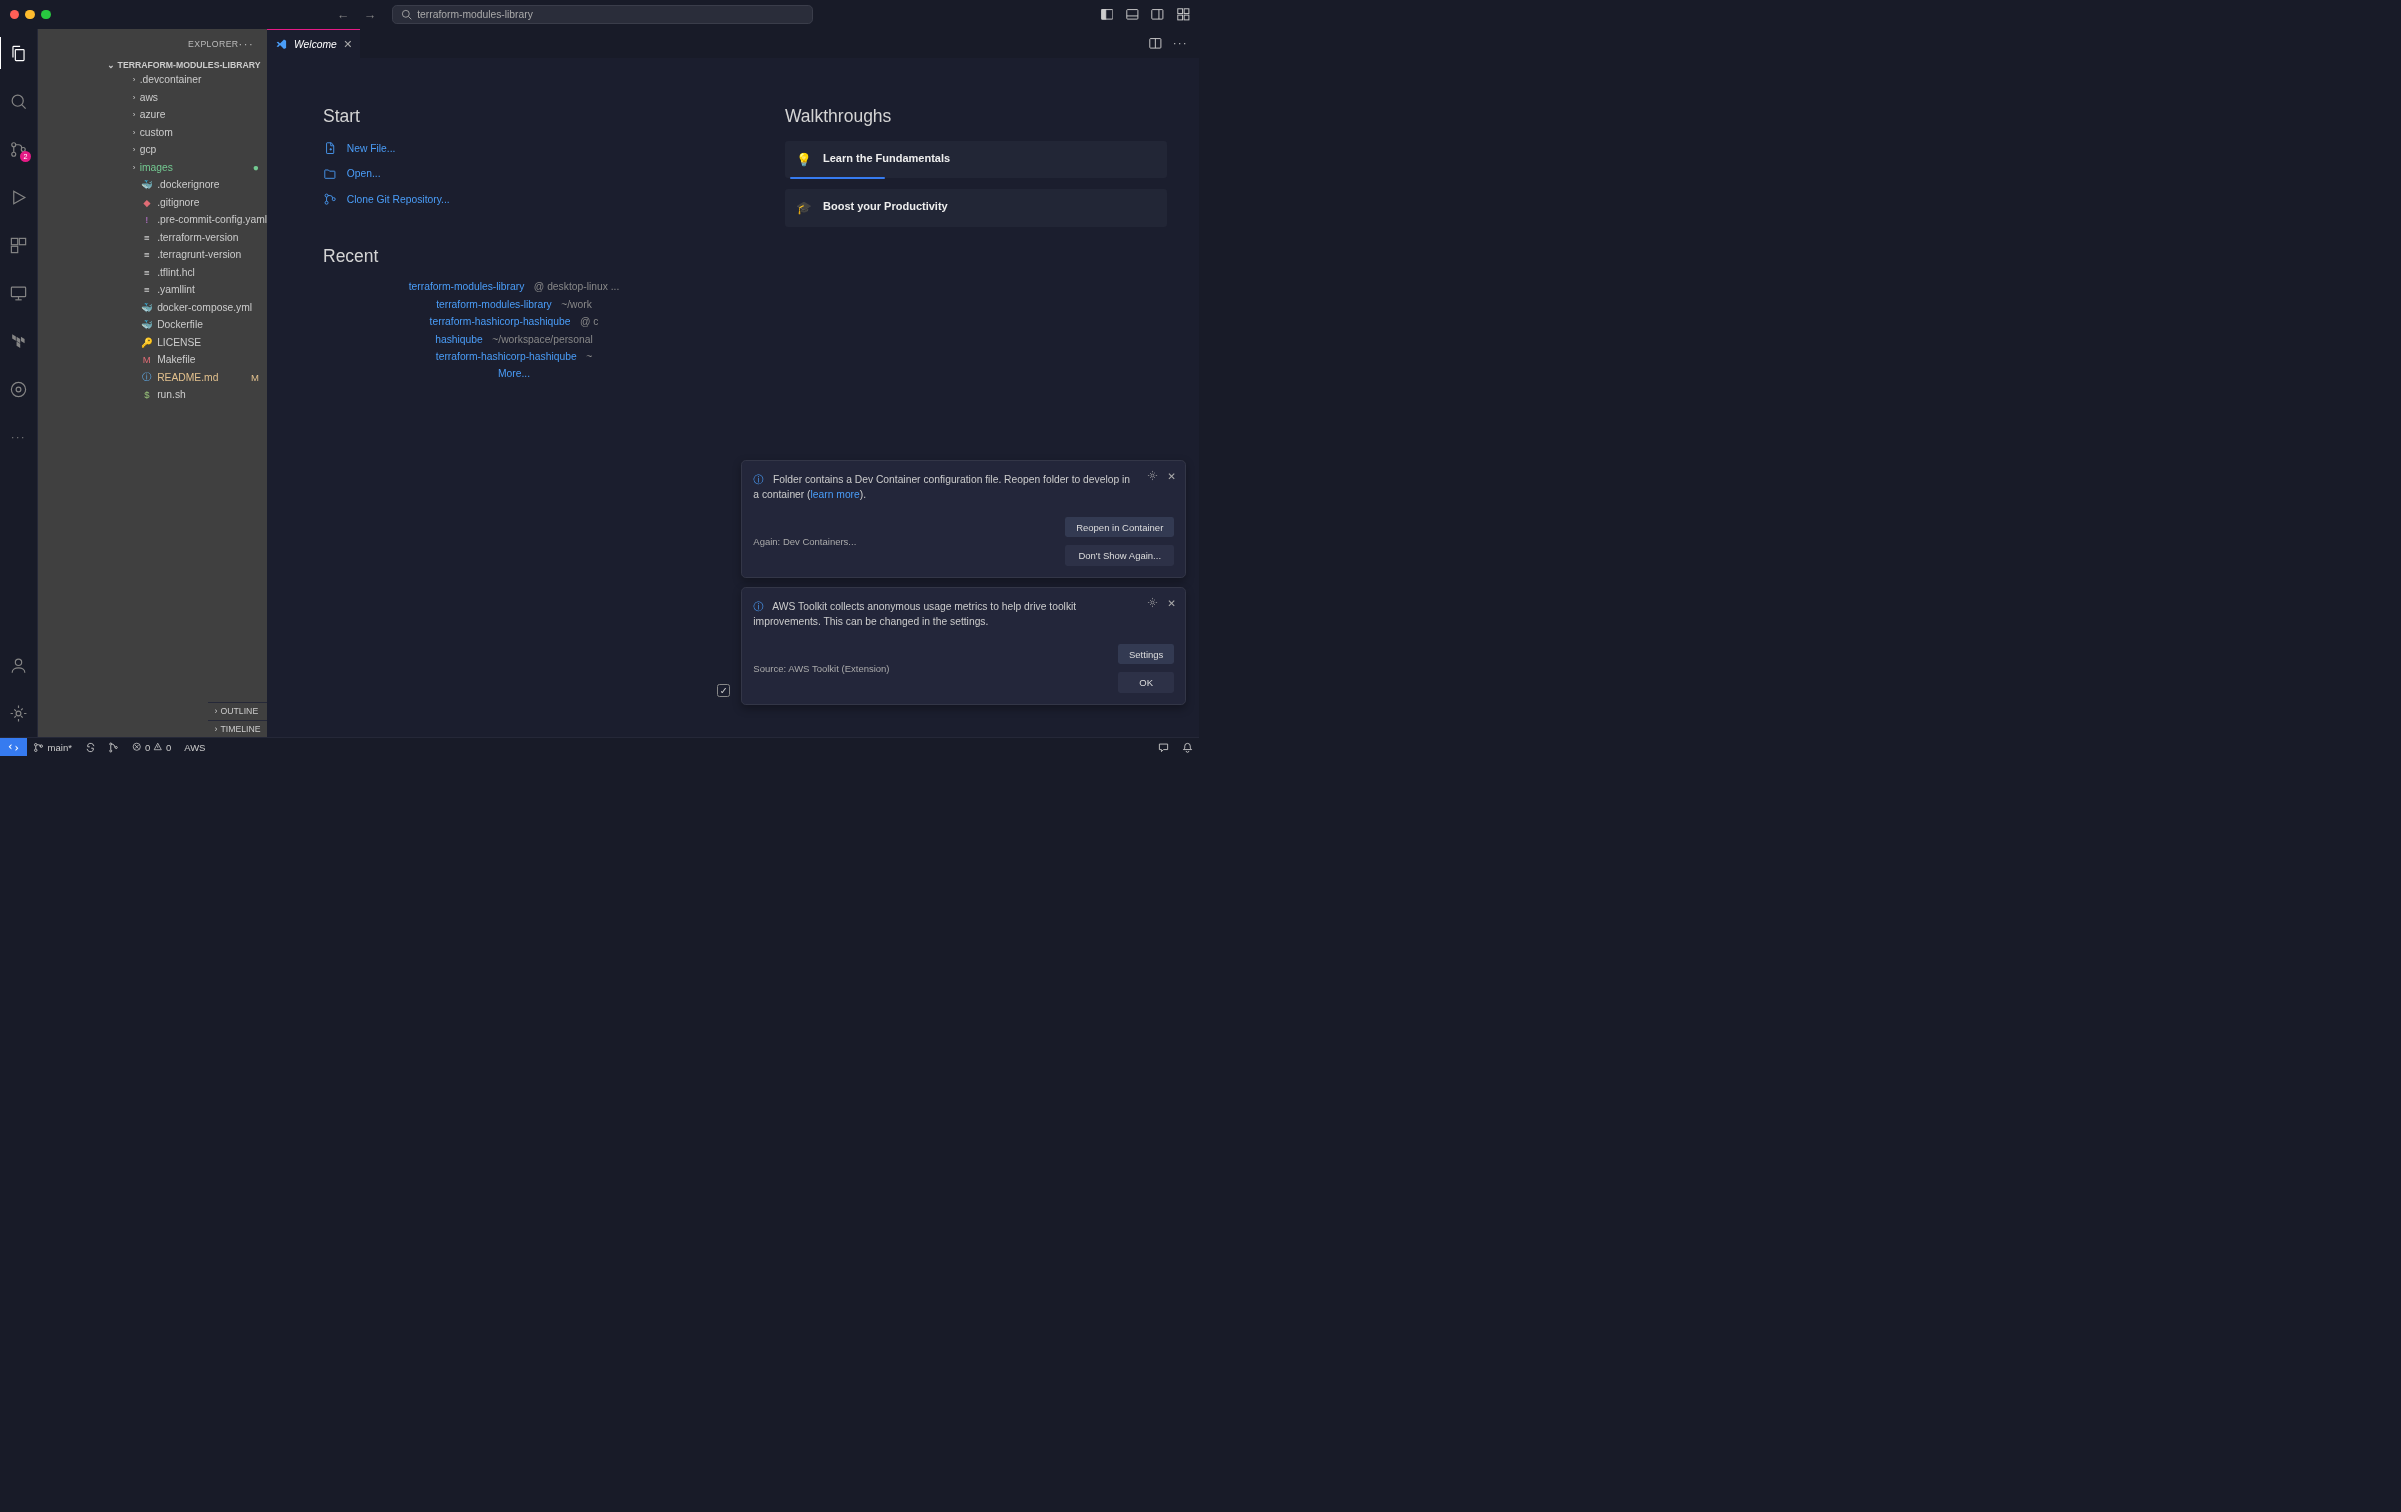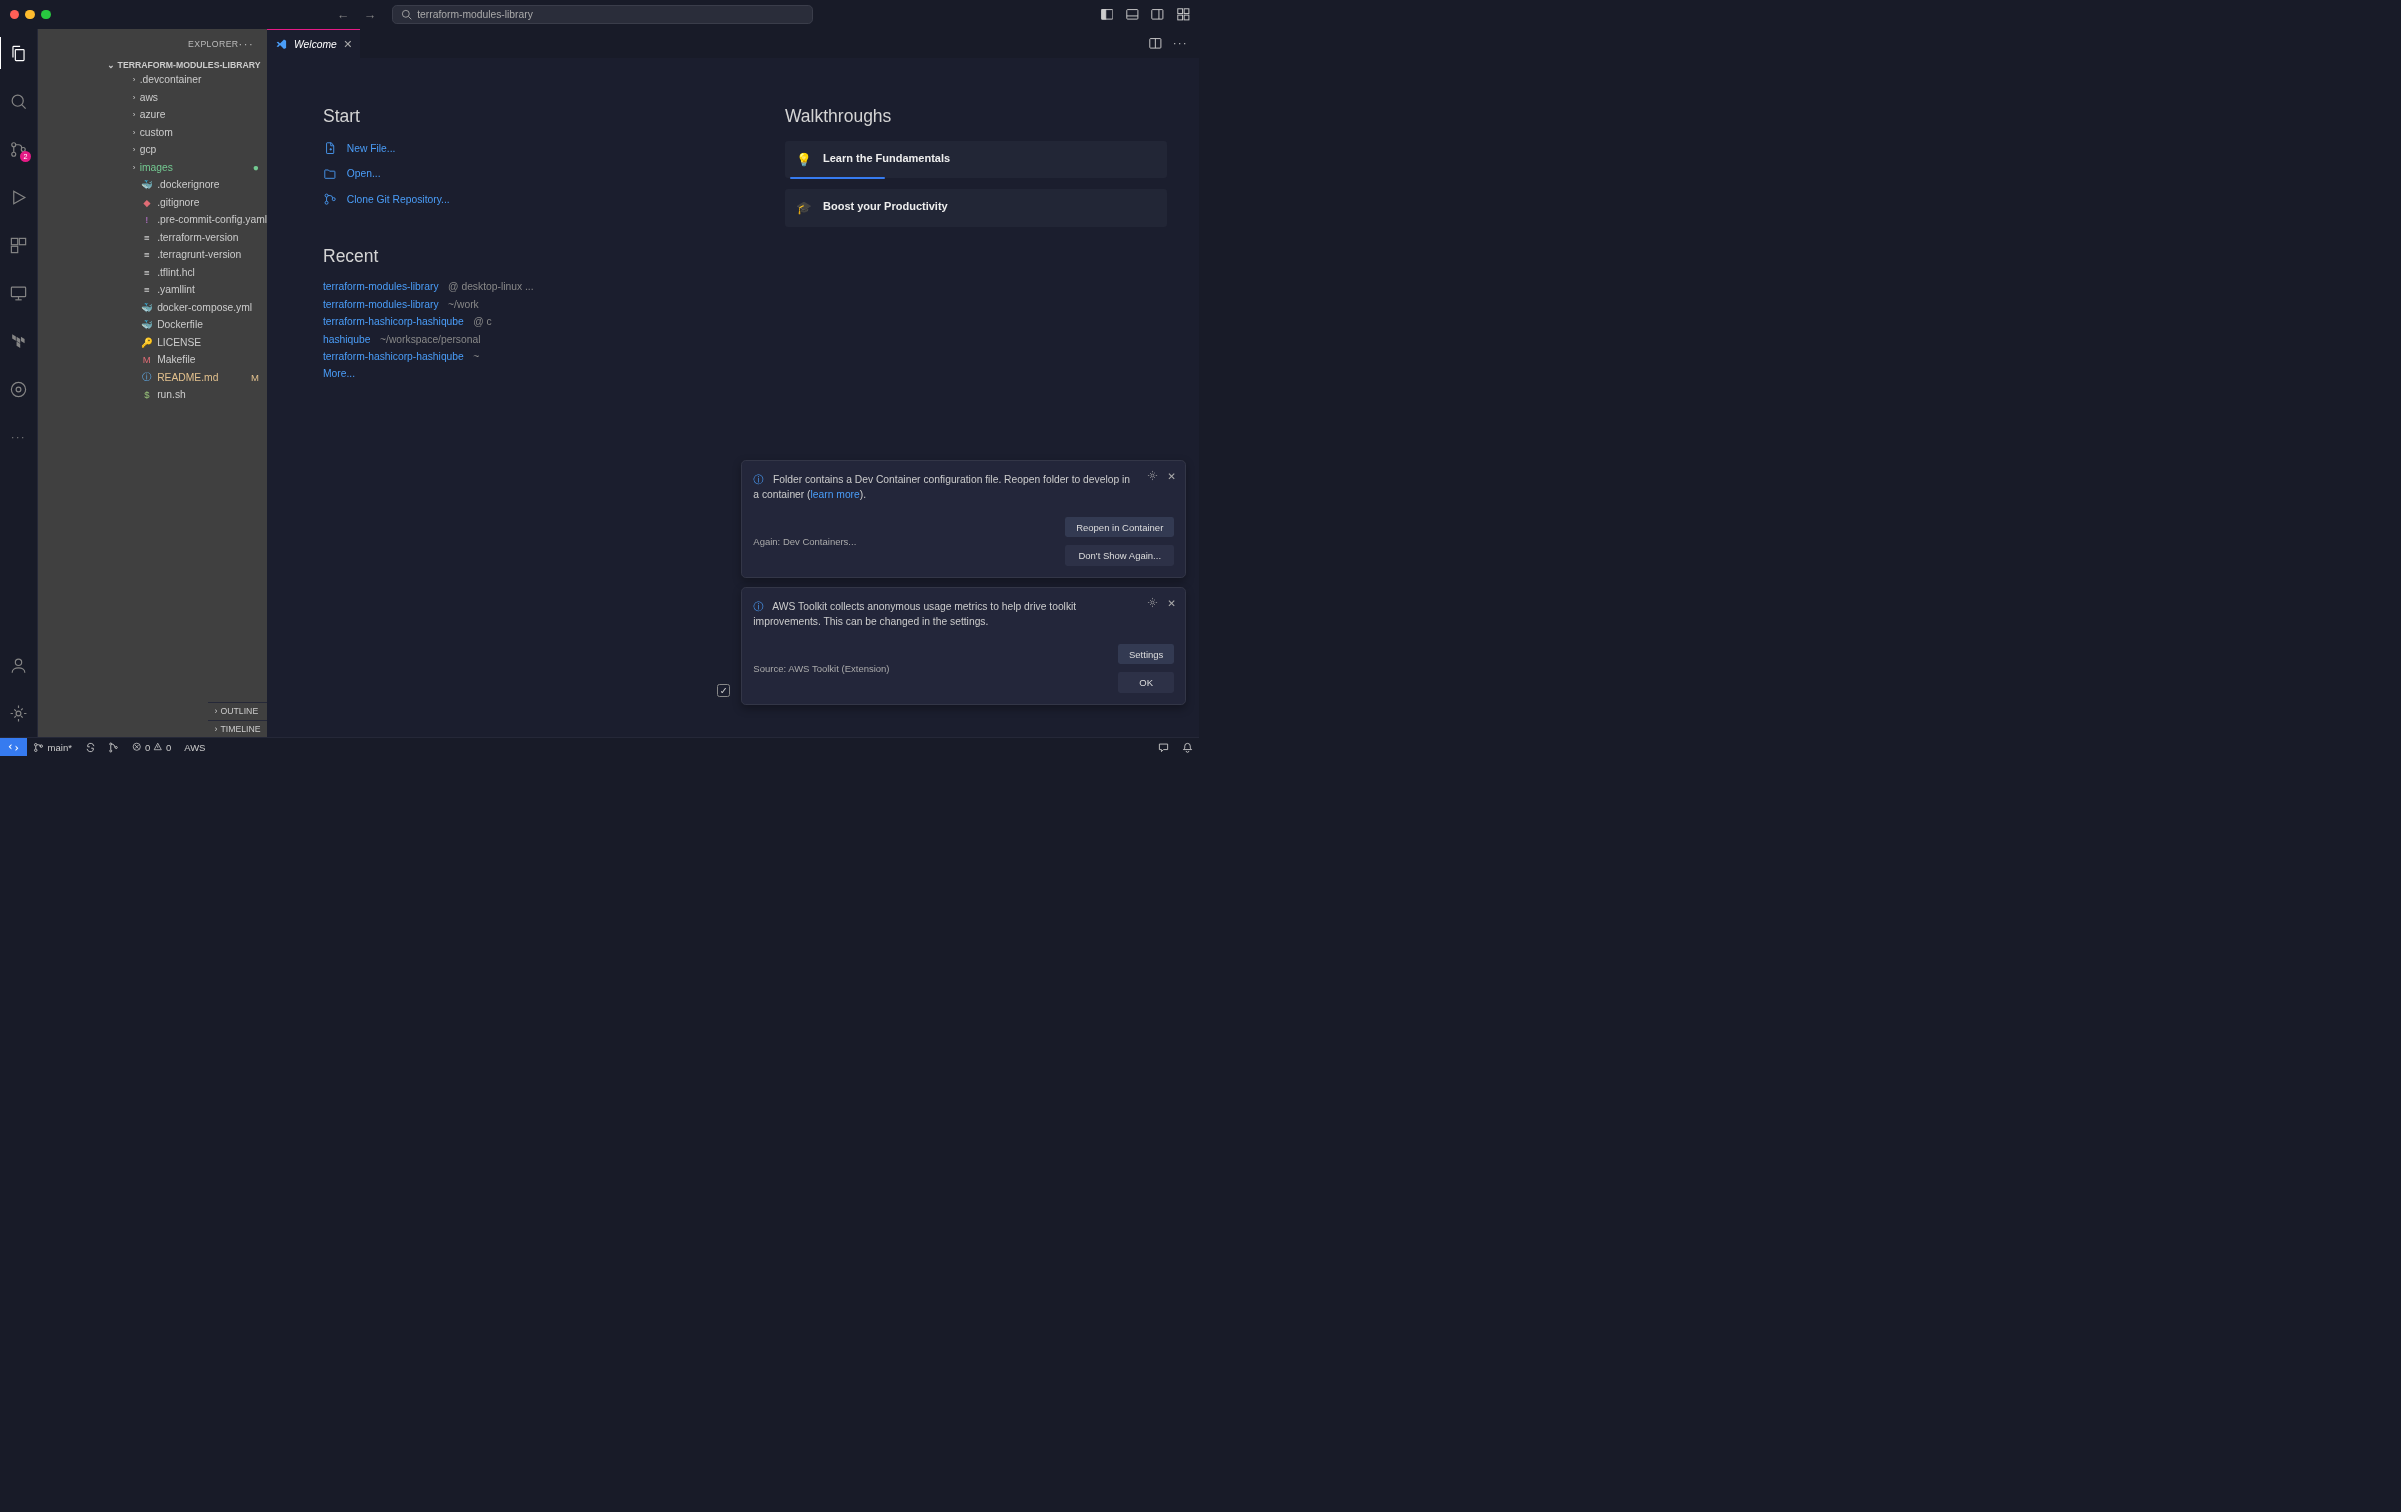--- a/index.html
+++ b/index.html
@@ -46,21 +46,21 @@
 .tab-bar { height: 29px; display: flex; background: #181b28; }
 .tab { display: flex; align-items: center; padding: 0 8px; background: #1b1e2e; border-top: 0.8px solid #e51b86; color: #fff; gap: 6.4px; font-style: italic; }
 .tab .close { color: #aaa; cursor: pointer; font-size: 11px; font-style: normal;}
 .tab-actions { margin-left: auto; display: flex; align-items: center; gap: 11px; padding-right: 11px; color: #ccc;}
 .welcome-content { flex: 1; padding: 48px 32px 32px 56px; display: flex; gap: 80px; overflow: auto; }
 .welcome-col { flex: 1; }
 .welcome-col h2 { font-size: 17.5px; font-weight: 400; color: #d4d4d4; margin-bottom: 14.3px; }
 .start-item { display: flex; align-items: center; gap: 9.5px; margin-bottom: 11px; color: #4a9df8; cursor: pointer; font-size: 10.3px;}
 .start-item .icon { width: 14.3px; color: #4a9df8;}
 .recent-section { margin-top: 40px; }
-.recent-item { margin-bottom: 6.4px; font-size: 10.3px; }
+.recent-item { margin-bottom: 6.4px; font-size: 10.3px; text-align: center; }
 .recent-item a { color: #4a9df8; cursor: pointer; }
 .recent-item .path { color: #888; margin-left: 9.5px;}
 .walkthroughs { }
 .walkthrough-card { background: #222636; border-radius: 3.2px; padding: 11px 14.3px 11px 38px; margin-bottom: 11px; cursor: pointer; position: relative; }
 .walkthrough-card .corner { position: absolute; top: 0; left: 0; width: 0; height: 0; border-top: 20.7px solid #e51b86; border-right: 20.7px solid transparent; }
 .walkthrough-card .corner::after { content:"★"; color:#fff; position:absolute; top:-20.7px; left:1.6px; font-size:8px;}
 .walkthrough-card h3 { font-size: 11px; color: #eee; font-weight: 600; margin-bottom: 3.2px;}
 .walkthrough-card p { font-size: 10.3px; color: #aaa; }
 .walkthrough-card .bar { position: absolute; bottom: -0.8px; left: 4.8px; height: 2.4px; width: 95px; background: #367bf0; border-radius: 1.6px;}
 .walkthrough-card .wicon { position: absolute; left: 11px; top: 11px; color: #367bf0; font-size: 12.7px;}

